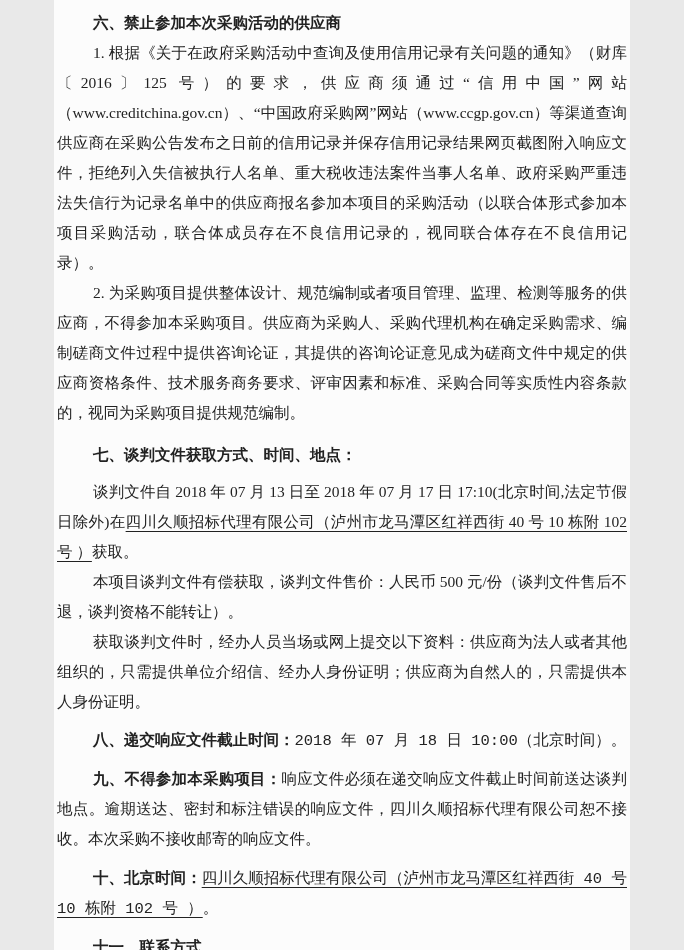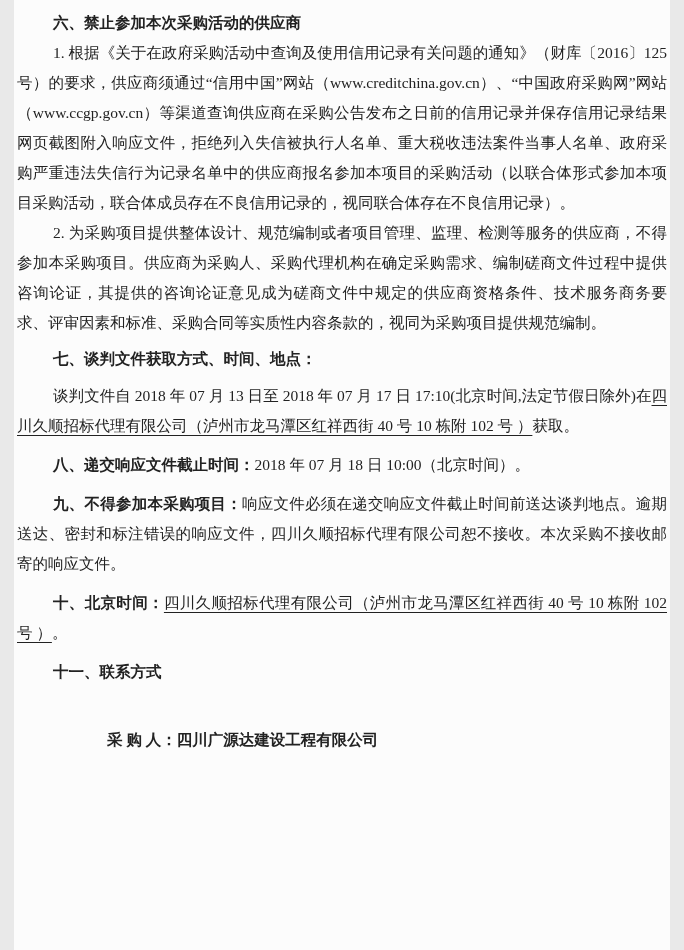--- a/index.html
+++ b/index.html
@@ -2,21 +2,21 @@
 <html lang="zh"><head>
 <meta charset="utf-8">
 <style>
   html, body {
     margin: 0;
     padding: 0;
     background: #e9e9e9;
   }
   .page {
     position: relative;
-    width: 656px;
+    width: 576px;
     height: 950px;
     margin: 0 auto;
     background: #fcfcfc;
     overflow: hidden;
     box-sizing: border-box;
     padding: 8px 3px 0 3px;
     font-family: "Liberation Serif", "DejaVu Serif", serif;
     font-size: 15.5px;
     line-height: 30px;
     color: #222222;
@@ -27,23 +27,23 @@
   .hd {
     font-weight: bold;
     text-indent: 36px;
   }
   .hd-inline { font-weight: bold; }
   .u {
     text-decoration: underline;
     text-underline-offset: 4px;
     text-decoration-thickness: 1px;
   }
-  .sp-before-sm { margin-top: 6px; }
+  .sp-before-sm { margin-top: 12px; }
   .sp-after-sm  { margin-bottom: 7px; }
-  .sp-before-md { margin-top: 9px; }
+  .sp-before-md { margin-top: 9px; font-family: Liberation Mono, monospace; }
   .footer-line {
     margin-top: 38px;
     padding-left: 90px;
     font-weight: bold;
     text-align: left;
   }
 </style>
 </head>
 <body>
 
@@ -53,21 +53,23 @@
 
   <p class="indent">1. 根据《关于在政府采购活动中查询及使用信用记录有关问题的通知》（财库〔2016〕125 号）的要求，供应商须通过“信用中国”网站（www.creditchina.gov.cn）、“中国政府采购网”网站（www.ccgp.gov.cn）等渠道查询供应商在采购公告发布之日前的信用记录并保存信用记录结果网页截图附入响应文件，拒绝列入失信被执行人名单、重大税收违法案件当事人名单、政府采购严重违法失信行为记录名单中的供应商报名参加本项目的采购活动（以联合体形式参加本项目采购活动，联合体成员存在不良信用记录的，视同联合体存在不良信用记录）。</p>
 
   <p class="indent">2. 为采购项目提供整体设计、规范编制或者项目管理、监理、检测等服务的供应商，不得参加本采购项目。供应商为采购人、采购代理机构在确定采购需求、编制磋商文件过程中提供咨询论证，其提供的咨询论证意见成为磋商文件中规定的供应商资格条件、技术服务商务要求、评审因素和标准、采购合同等实质性内容条款的，视同为采购项目提供规范编制。</p>
 
 
   <p class="hd sp-before-sm sp-after-sm">七、谈判文件获取方式、时间、地点：</p>
 
   <p class="indent"><span>谈判文件自 2018 年 07 月 13 日至 2018 年 07 月 17 日 17:10(北京时间,法定节假日除外)在</span><span class="u">四川久顺招标代理有限公司（泸州市龙马潭区红祥西街 40 号 10 栋附 102 号 ）</span><span>获取。</span></p>
 
+  <p class="indent">本项目谈判文件有偿获取，谈判文件售价：人民币 500 元/份（谈判文件售后不退，谈判资格不能转让）。</p>
 
+  <p class="indent">获取谈判文件时，经办人员当场或网上提交以下资料：供应商为法人或者其他组织的，只需提供单位介绍信、经办人身份证明；供应商为自然人的，只需提供本人身份证明。</p>
 
   <p class="indent sp-before-md"><span class="hd-inline">八、递交响应文件截止时间：</span><span>2018 年 07 月 18 日 10:00（北京时间）。</span></p>
 
   <p class="indent sp-before-md"><span class="hd-inline">九、不得参加本采购项目：</span><span>响应文件必须在递交响应文件截止时间前送达谈判地点。逾期送达、密封和标注错误的响应文件，四川久顺招标代理有限公司恕不接收。本次采购不接收邮寄的响应文件。</span></p>
 
   <p class="indent sp-before-md"><span class="hd-inline">十、北京时间：</span><span class="u">四川久顺招标代理有限公司（泸州市龙马潭区红祥西街 40 号 10 栋附 102 号 ）</span><span>。</span></p>
 
   <p class="hd sp-before-md">十一、联系方式</p>
 
   <p class="footer-line"><span>采 购 人：</span><span>四川广源达建设工程有限公司</span></p>

